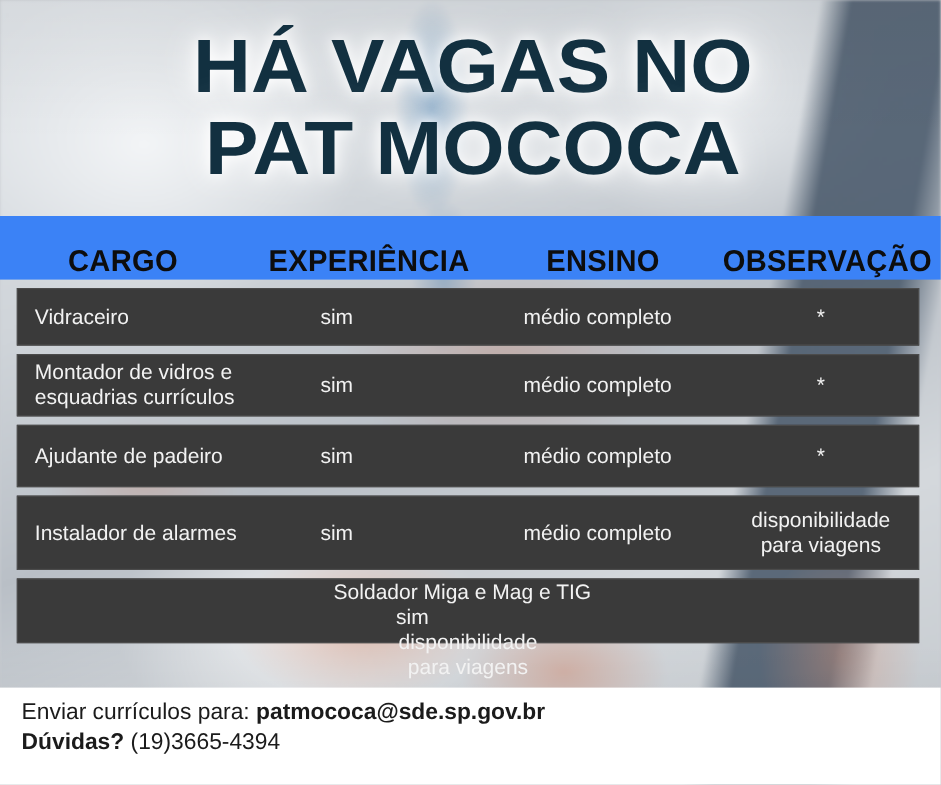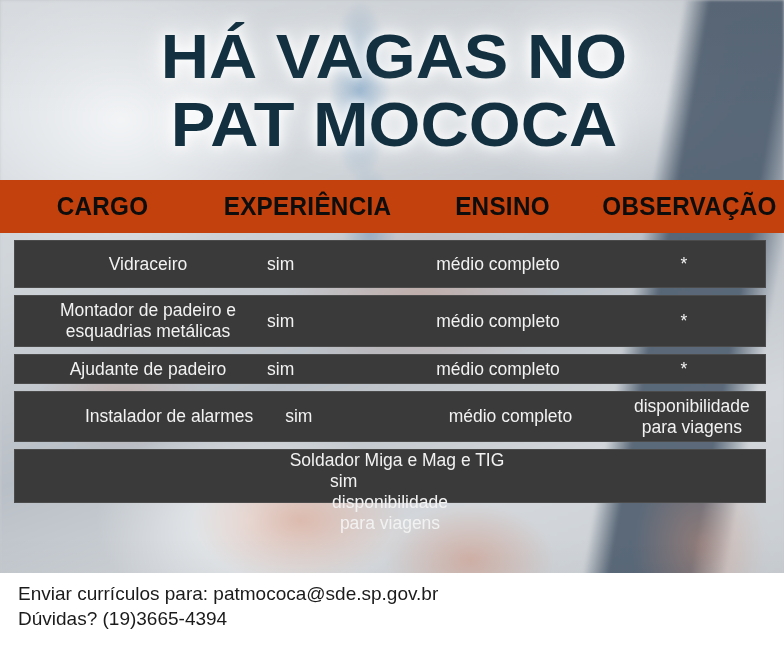--- a/index.html
+++ b/index.html
@@ -54,22 +54,22 @@
       0 0 10px rgba(255,255,255,.95),
       0 0 20px rgba(255,255,255,.85),
       0 0 34px rgba(255,255,255,.6),
       0 0 48px rgba(255,255,255,.4);
     transform:scaleX(1.06);
   }
 
   
   .head-band{
     position:absolute; left:0; top:180px; width:784px; height:53px;
-    background:#c2410c; z-index:6;
-    display:flex; align-items:center;
+    background:#3b82f6; z-index:6;
+    display:flex; align-items:flex-end;
   }
   .head-band .hcell{
     font-weight:700; font-size:25px; color:#0d0d0d;
     text-align:center; letter-spacing:.3px;
     transform:scaleX(.97);
   }
   .h-cargo{ width:205px; }
   .h-exp  { width:205px; }
   .h-ens  { width:185px; }
   .h-obs  { width:189px; }
@@ -80,42 +80,42 @@
   }
   .row{
     background:#3a3a3a;
     color:#f2f2f2;
     display:flex;
     align-items:center;
     margin-bottom:7px;
     border:1px solid #4b4b4b;
   }
   .row .c{ font-size:17.5px; line-height:21px; }
-  .c-cargo{ width:252px; padding-left:14px; text-align:center; }
+  .c-cargo{ width:252px; padding-left:14px; text-align:left; }
   .c-exp  { width:120px; }
   .c-ens  { width:222px; text-align:center; }
   .c-obs  { width:150px; text-align:center; }
   .r1{ height:48px; }
   .r2{ height:52px; }
-  .r3{ height:30px; }
-  .r4{ height:51px;padding-left:24px; }
+  .r3{ height:52px; }
+  .r4{ height:62px; }
   .r5{ height:54px;flex-direction:column; }
   .ast{ font-size:20px; line-height:12px; }
 
   
   .foot-band{
     position:absolute; left:0; top:573px; width:784px; height:81px;
     background:#ffffff; z-index:7;
   }
   .foot-text{
     position:absolute; left:18px; top:8px; width:520px;
     color:#1b1b1b;
   }
   .fline{ font-size:19px; line-height:25px; white-space:nowrap; }
-  .fline b{ font-weight:400; }
+  .fline b{ font-weight:700; }
 </style>
 </head>
 <body>
 
 <div class="photo-bg"></div>
 <div class="photo-vignette"></div>
 
 <div class="title-area">
   <div class="title-line">HÁ VAGAS NO</div>
   <div class="title-line">PAT MOCOCA</div>
@@ -131,21 +131,21 @@
 <div class="table">
 
   <div class="row r1">
     <div class="c c-cargo">Vidraceiro</div>
     <div class="c c-exp">sim</div>
     <div class="c c-ens">médio completo</div>
     <div class="c c-obs ast">*</div>
   </div>
 
   <div class="row r2">
-    <div class="c c-cargo">Montador de padeiro e esquadrias metálicas</div>
+    <div class="c c-cargo">Montador de vidros e esquadrias currículos</div>
     <div class="c c-exp">sim</div>
     <div class="c c-ens">médio completo</div>
     <div class="c c-obs ast">*</div>
   </div>
 
   <div class="row r3">
     <div class="c c-cargo">Ajudante de padeiro</div>
     <div class="c c-exp">sim</div>
     <div class="c c-ens">médio completo</div>
     <div class="c c-obs ast">*</div>

